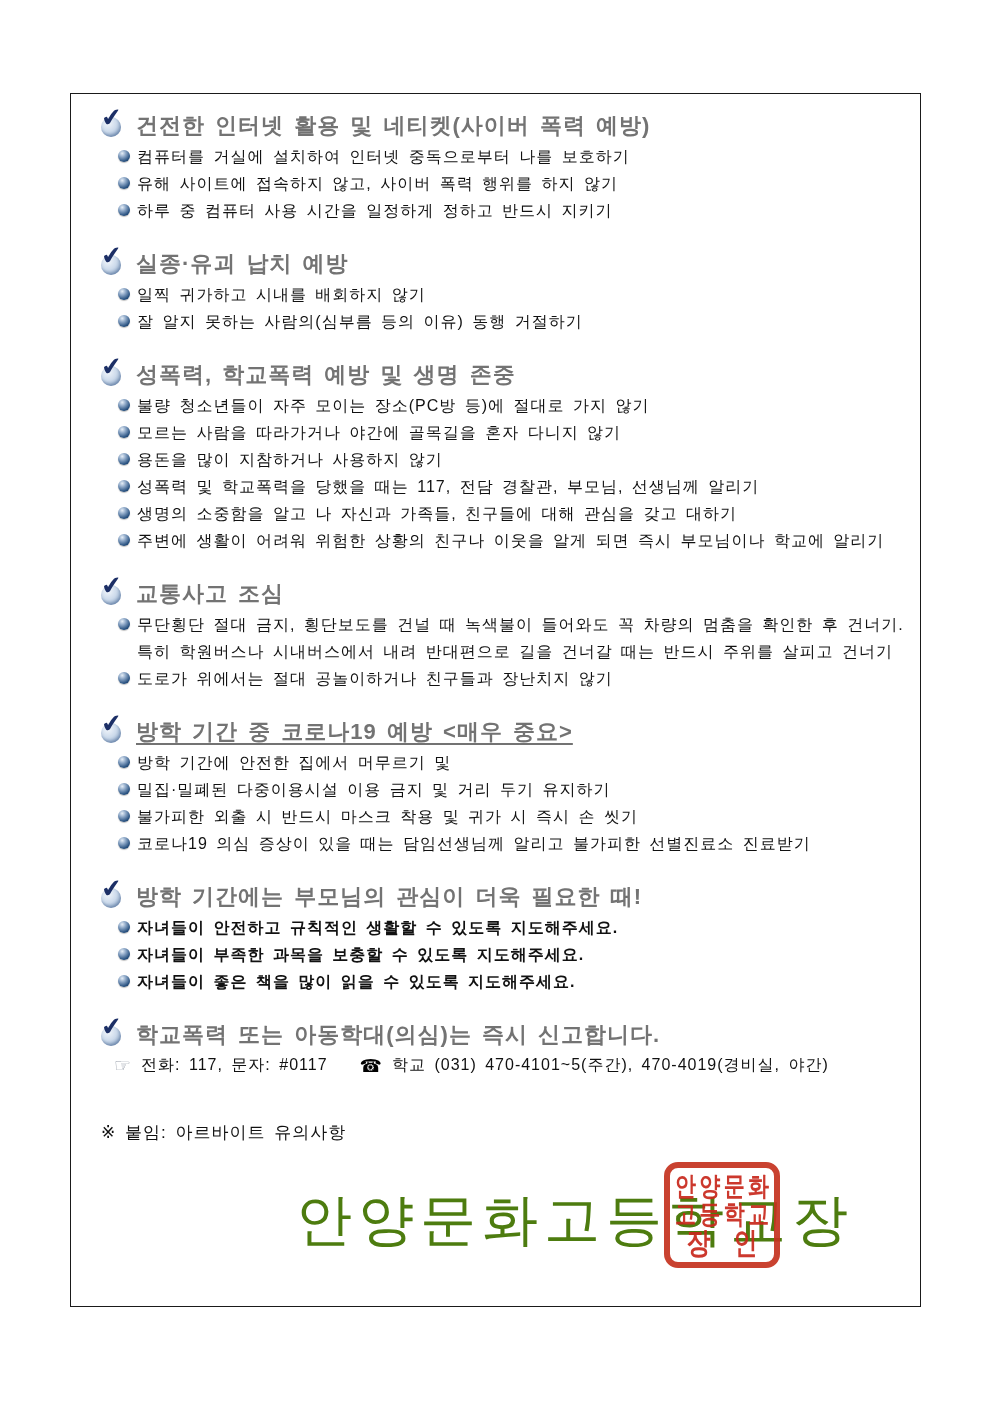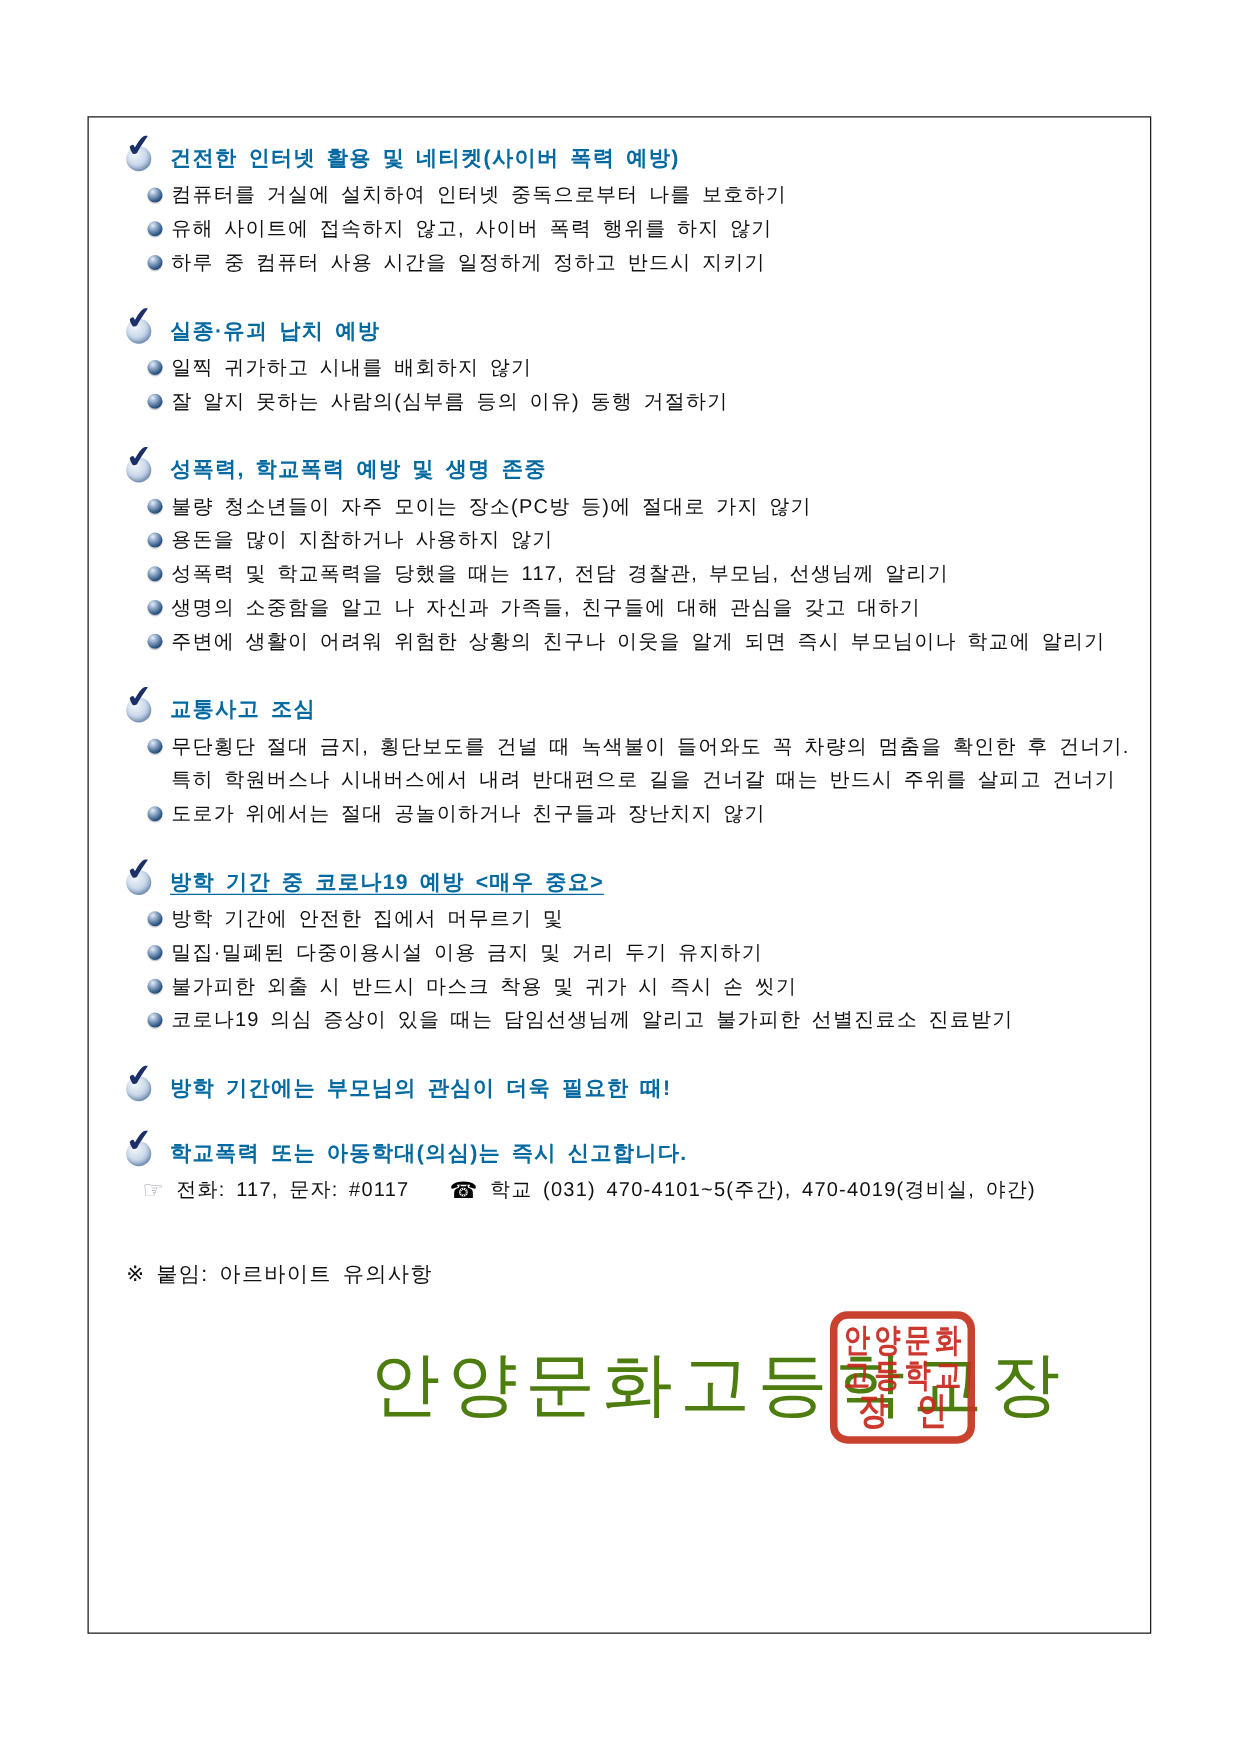--- a/index.html
+++ b/index.html
@@ -17,21 +17,21 @@
   .check-ball {
     position:absolute; left:0; top:3px; width:20px; height:20px; border-radius:50%;
     background:radial-gradient(circle at 35% 30%, #f2f6fb 0%, #ccdaeb 45%, #9fb6d2 75%, #7b97ba 100%);
     box-shadow:inset -1px -2px 3px rgba(30,60,110,.35);
   }
   .check-mark {
     position:absolute; left:0; top:-9px; font-size:25px; line-height:1;
     color:#1c2f66; font-weight:bold; transform:rotate(-6deg);
   }
   .sec-title {
-    font-size:17px; font-weight:bold; color:#0369a1; letter-spacing:1px;
+    font-size:22px; font-weight:bold; color:#737373; letter-spacing:1px;
     word-spacing:3px; white-space:nowrap;
   }
   .sec-title.u { text-decoration:underline; text-underline-offset:4px; }
   .sec-items { list-style:none; margin:5px 4px 0 0; padding:0 0 0 17px; }
   .item { display:flex; align-items:flex-start; line-height:27px; }
   .bullet-icon {
     flex:0 0 auto; width:12px; height:12px; border-radius:50%; margin:7px 7px 0 0;
     background:radial-gradient(circle at 35% 28%, #e6eef7 0%, #8fa9c8 30%, #27507f 70%, #10294a 100%);
     box-shadow:0 1px 1px rgba(0,0,0,.25);
   }
@@ -122,20 +122,24 @@
         <span class="check-mark">✔</span>
       </span>
       <span class="sec-title">성폭력, 학교폭력 예방 및 생명 존중</span>
     </div>
     <ul class="sec-items">
   <li class="item">
     <span class="bullet-icon"></span>
     <span class="item-text">불량 청소년들이 자주 모이는 장소(PC방 등)에 절대로 가지 않기</span>
   </li>
 
+  <li class="item">
+    <span class="bullet-icon"></span>
+    <span class="item-text">모르는 사람을 따라가거나 야간에 골목길을 혼자 다니지 않기</span>
+  </li>
 
   <li class="item">
     <span class="bullet-icon"></span>
     <span class="item-text">용돈을 많이 지참하거나 사용하지 않기</span>
   </li>
 
   <li class="item">
     <span class="bullet-icon"></span>
     <span class="item-text">성폭력 및 학교폭력을 당했을 때는 117, 전담 경찰관, 부모님, 선생님께 알리기</span>
   </li>
@@ -206,20 +210,36 @@
   </section>
 
   <section class="sec">
     <div class="sec-head">
       <span class="check-icon">
         <span class="check-ball"></span>
         <span class="check-mark">✔</span>
       </span>
       <span class="sec-title">방학 기간에는 부모님의 관심이 더욱 필요한 때!</span>
     </div>
+    <ul class="sec-items items-bold">
+  <li class="item">
+    <span class="bullet-icon"></span>
+    <span class="item-text">자녀들이 안전하고 규칙적인 생활할 수 있도록 지도해주세요.</span>
+  </li>
+
+  <li class="item">
+    <span class="bullet-icon"></span>
+    <span class="item-text">자녀들이 부족한 과목을 보충할 수 있도록 지도해주세요.</span>
+  </li>
+
+  <li class="item">
+    <span class="bullet-icon"></span>
+    <span class="item-text">자녀들이 좋은 책을 많이 읽을 수 있도록 지도해주세요.</span>
+  </li>
+</ul>
   </section>
 
   <section class="sec">
     <div class="sec-head">
       <span class="check-icon">
         <span class="check-ball"></span>
         <span class="check-mark">✔</span>
       </span>
       <span class="sec-title">학교폭력 또는 아동학대(의심)는 즉시 신고합니다.</span>
     </div>

